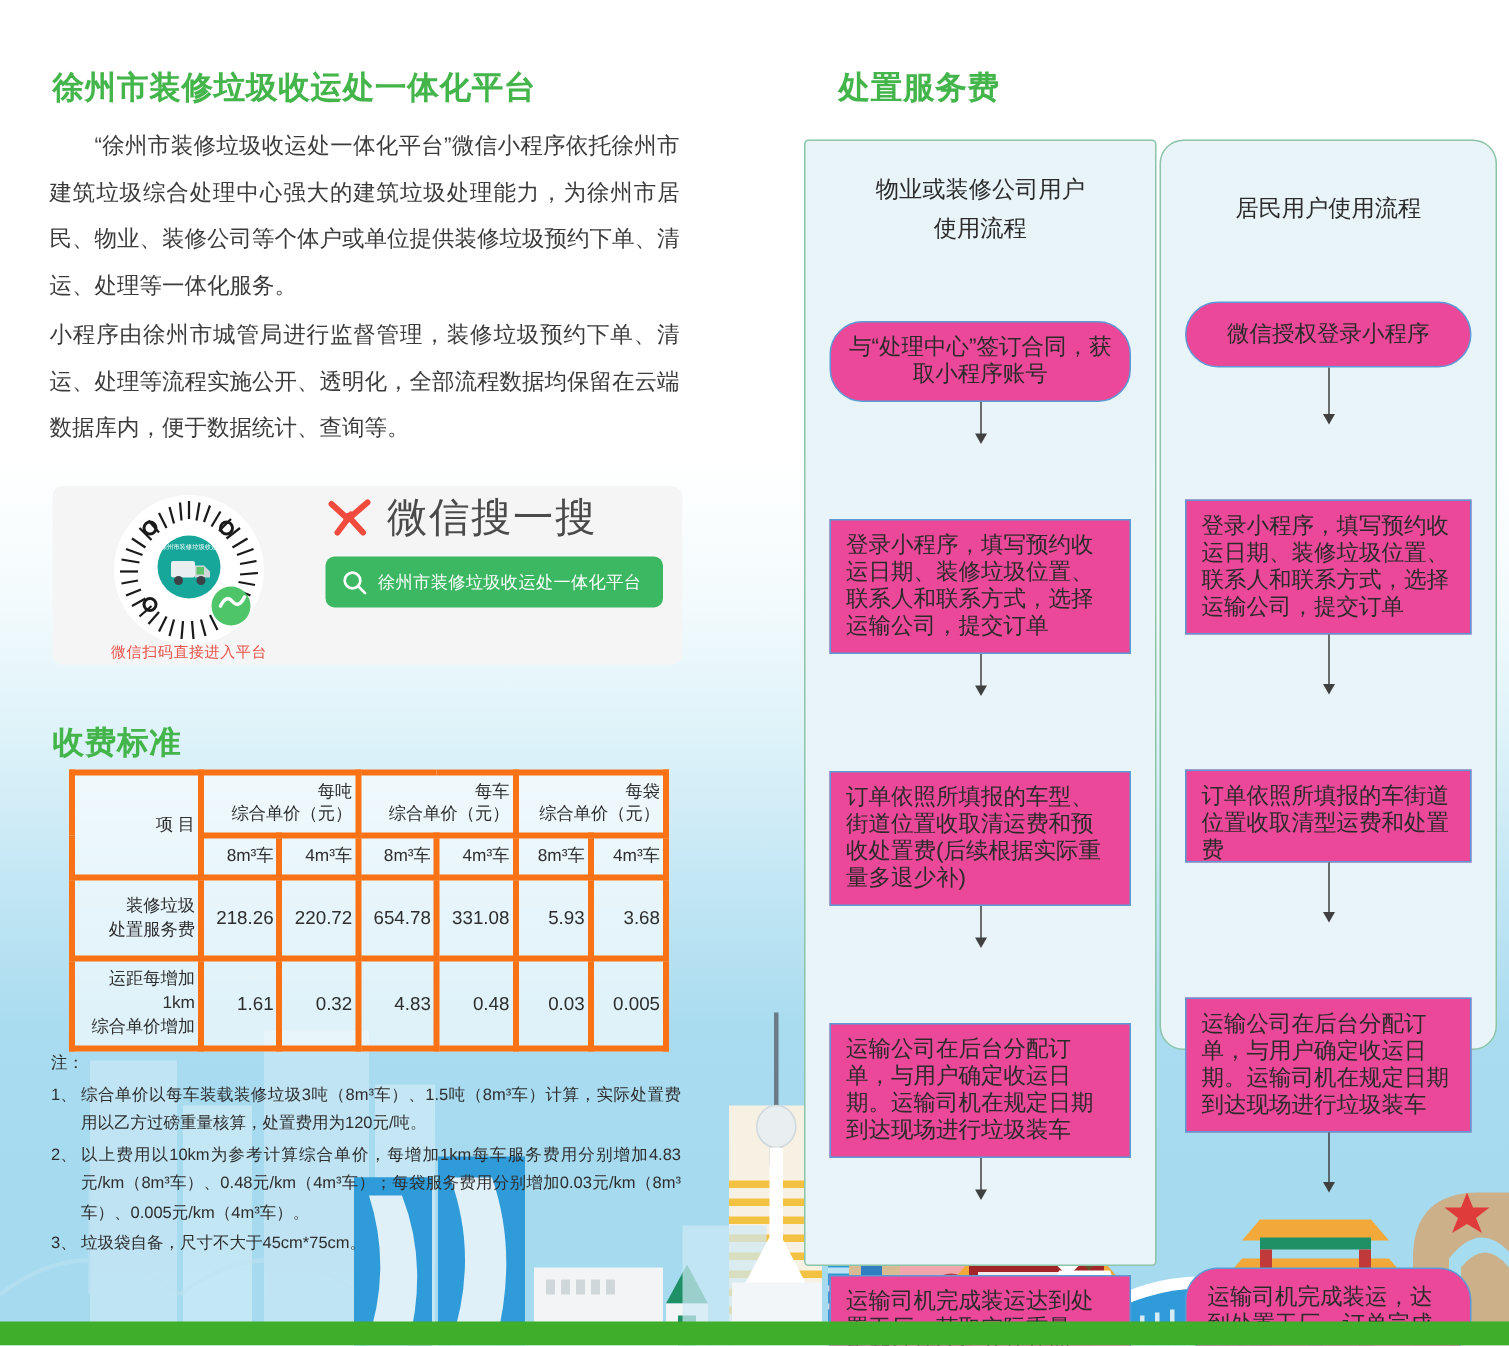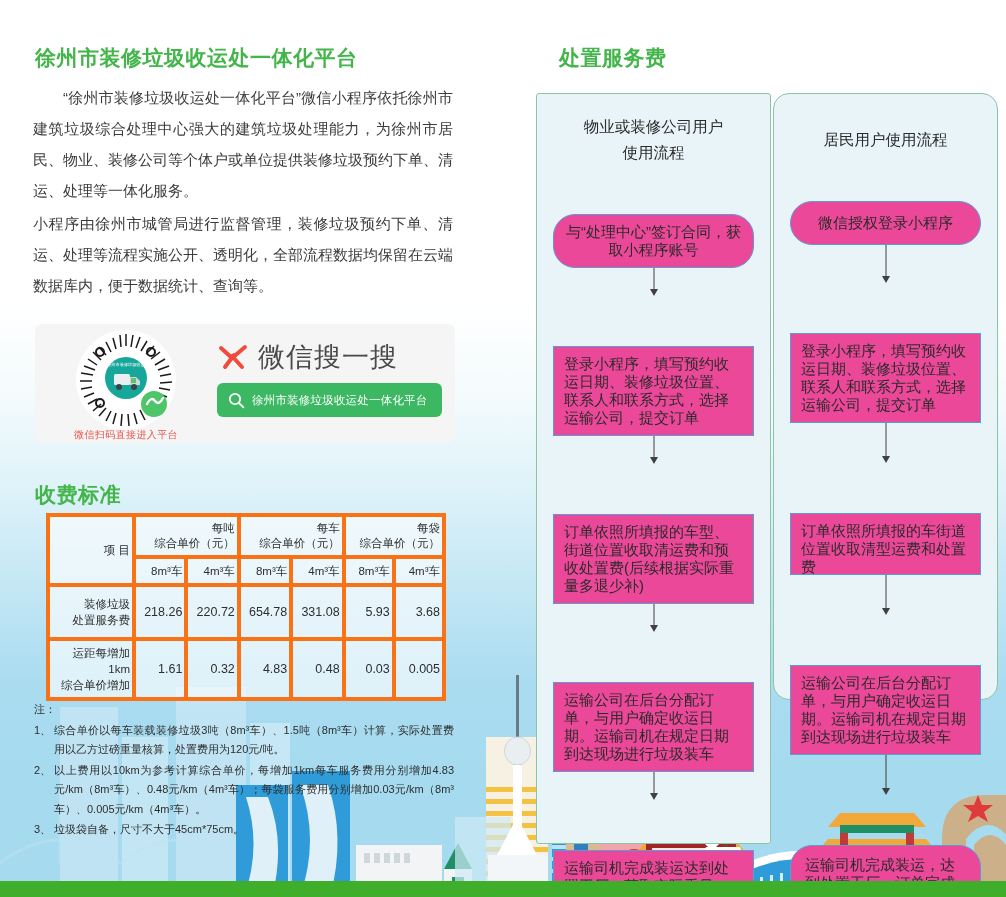--- a/index.html
+++ b/index.html
@@ -41,21 +41,21 @@
   
   #qr-panel{
     position:absolute; left:35px; top:324px; width:420px; height:119px;
     background:#f5f5f5; border-radius:7px;
   }
   #qr-wrap{ position:absolute; left:36px; top:6px; width:110px; text-align:center; }
   #qr-code{ width:100px; height:100px; margin:0 auto; position:relative; }
   #qr-caption{
     color:#e8544a; font-size:10px; margin-top:-2px; letter-spacing:.4px; white-space:nowrap;
   }
-  #wx-right{ position:absolute; left:182px; top:16px; width:225px; }
+  #wx-right{ position:absolute; left:182px; top:4px; width:225px; }
   #wx-brand{ display:flex; align-items:center; gap:9px; height:34px; }
   #wx-brand-text{ font-size:27px; color:#4a4a4a; letter-spacing:1px; }
   #wx-search-btn{
     margin-top:9px; height:34px; background:#3cb862; border-radius:6px;
     display:flex; align-items:center; padding-left:11px; gap:7px;
   }
   #wx-search-label{ color:#fff; font-size:11.5px; letter-spacing:.2px; }
 
   
   #fee-title{ position:absolute; left:35px; top:481px; }

